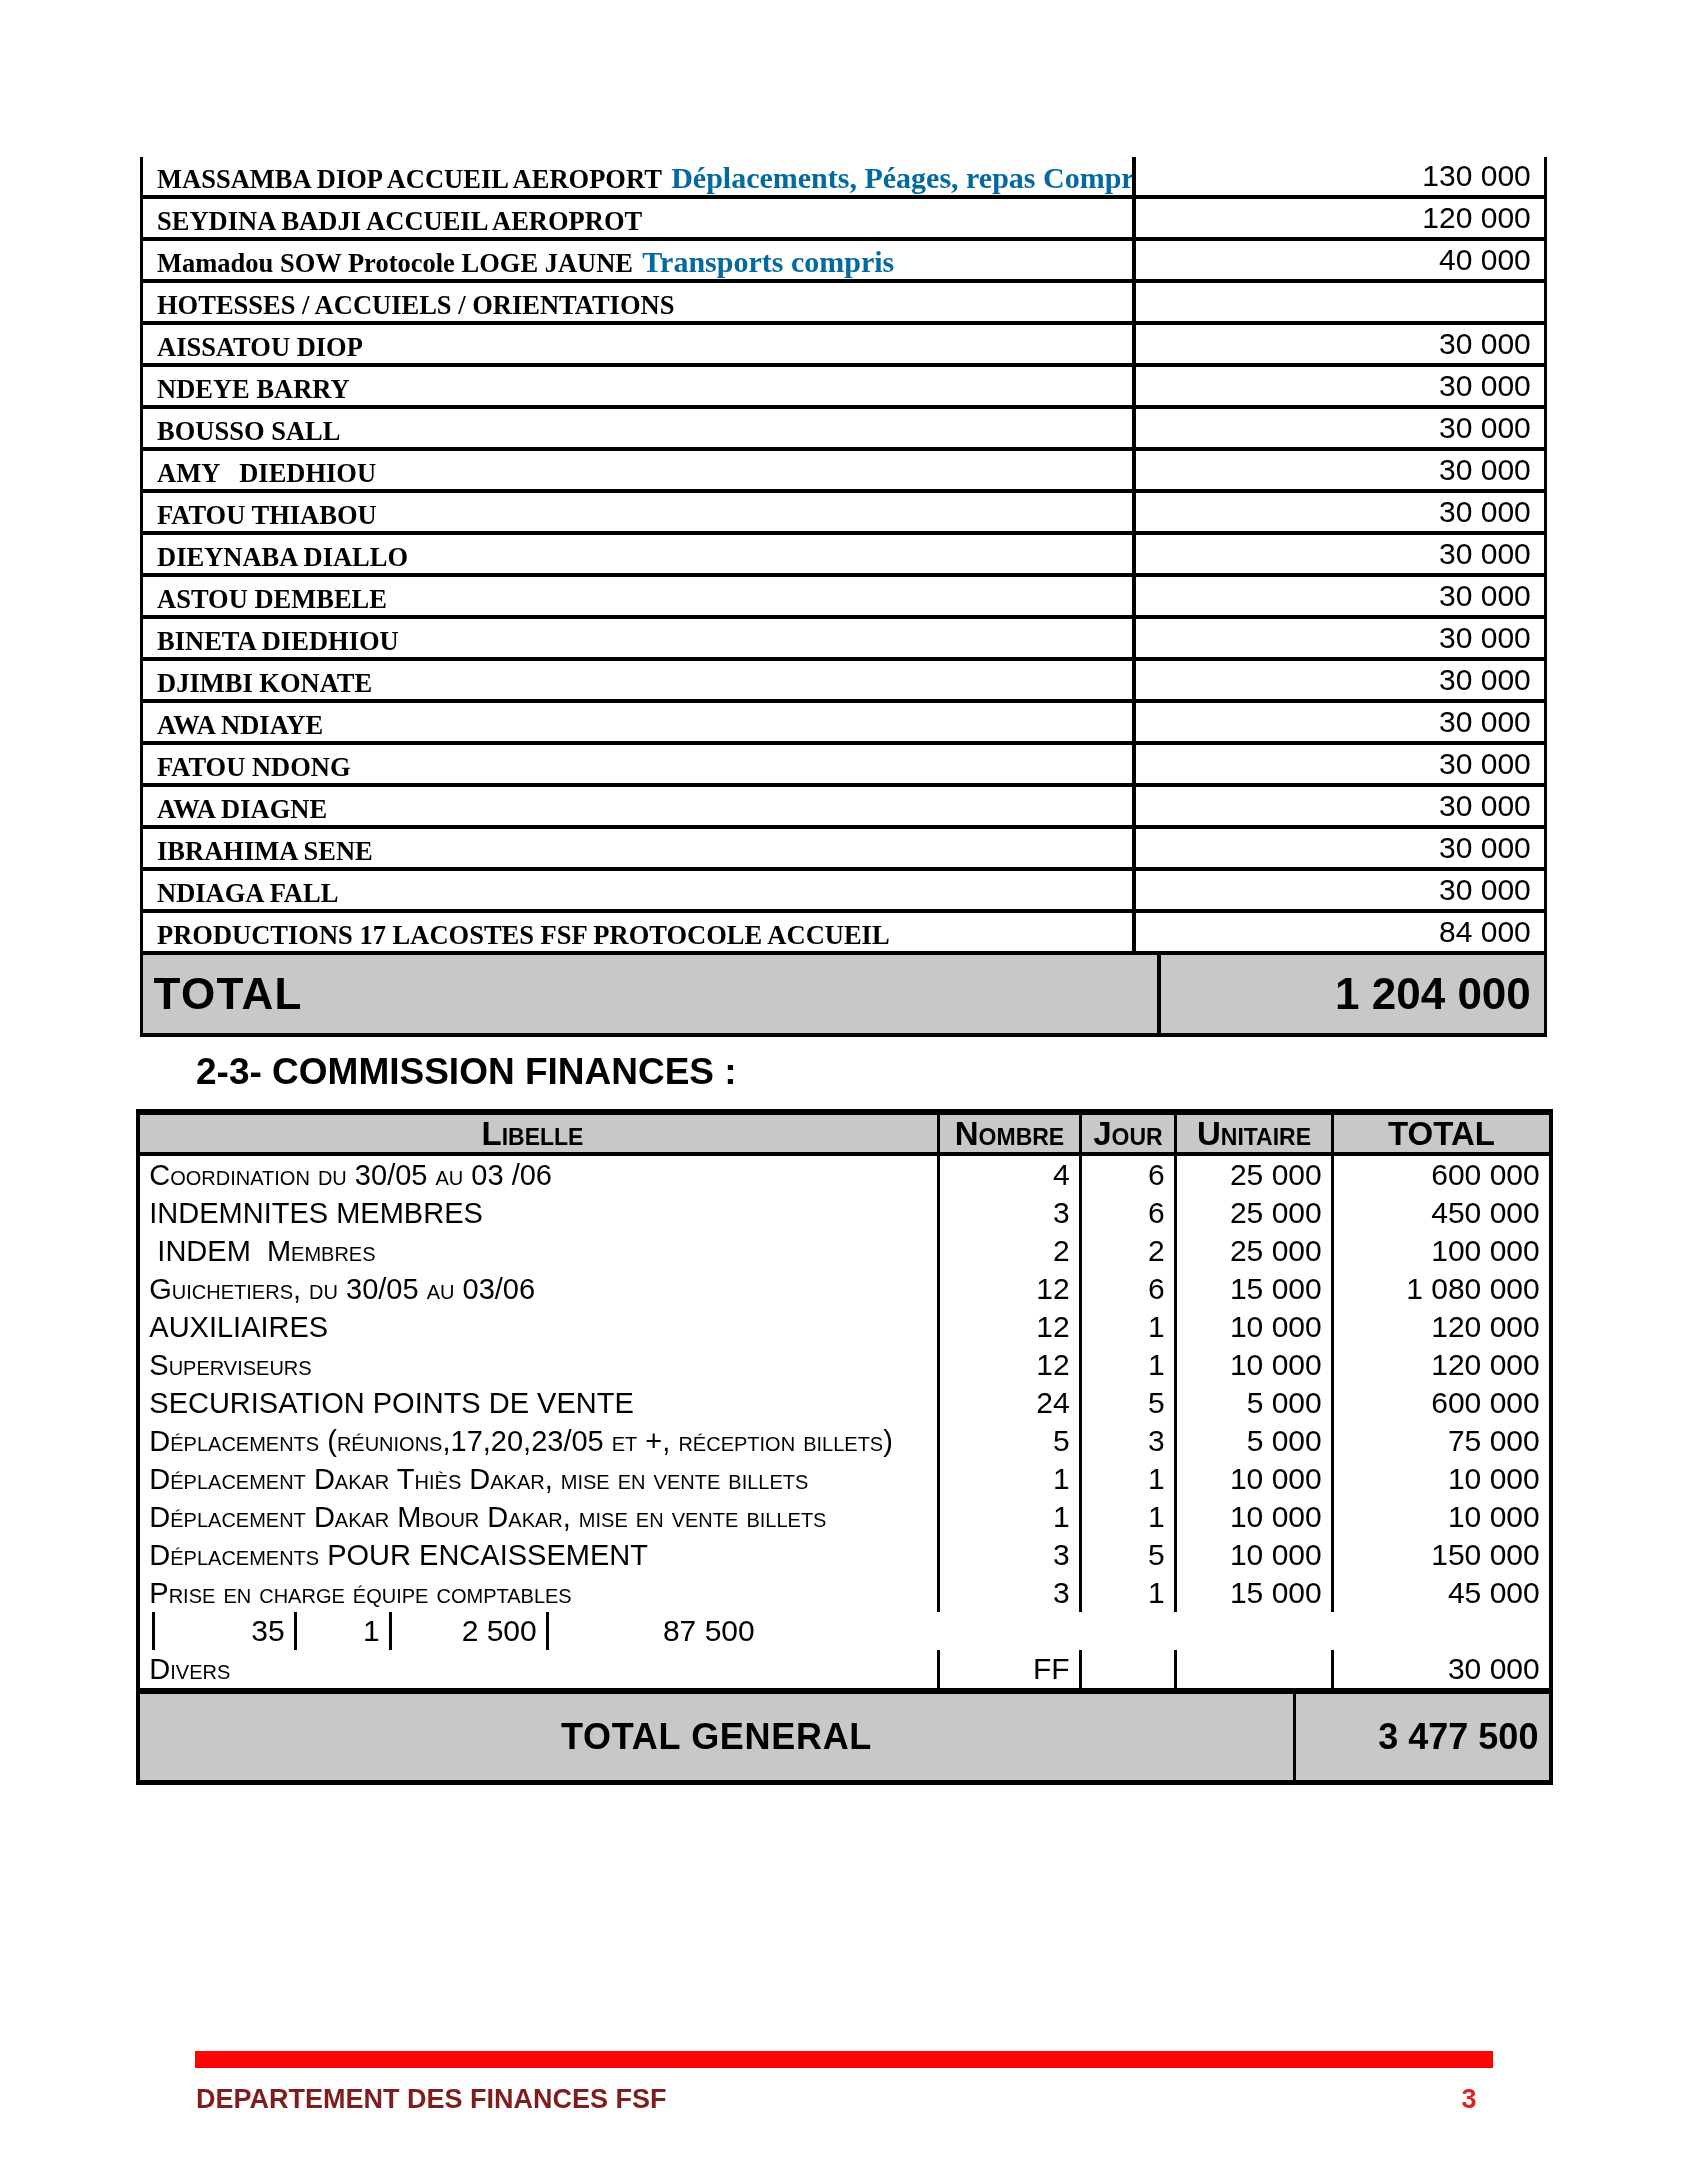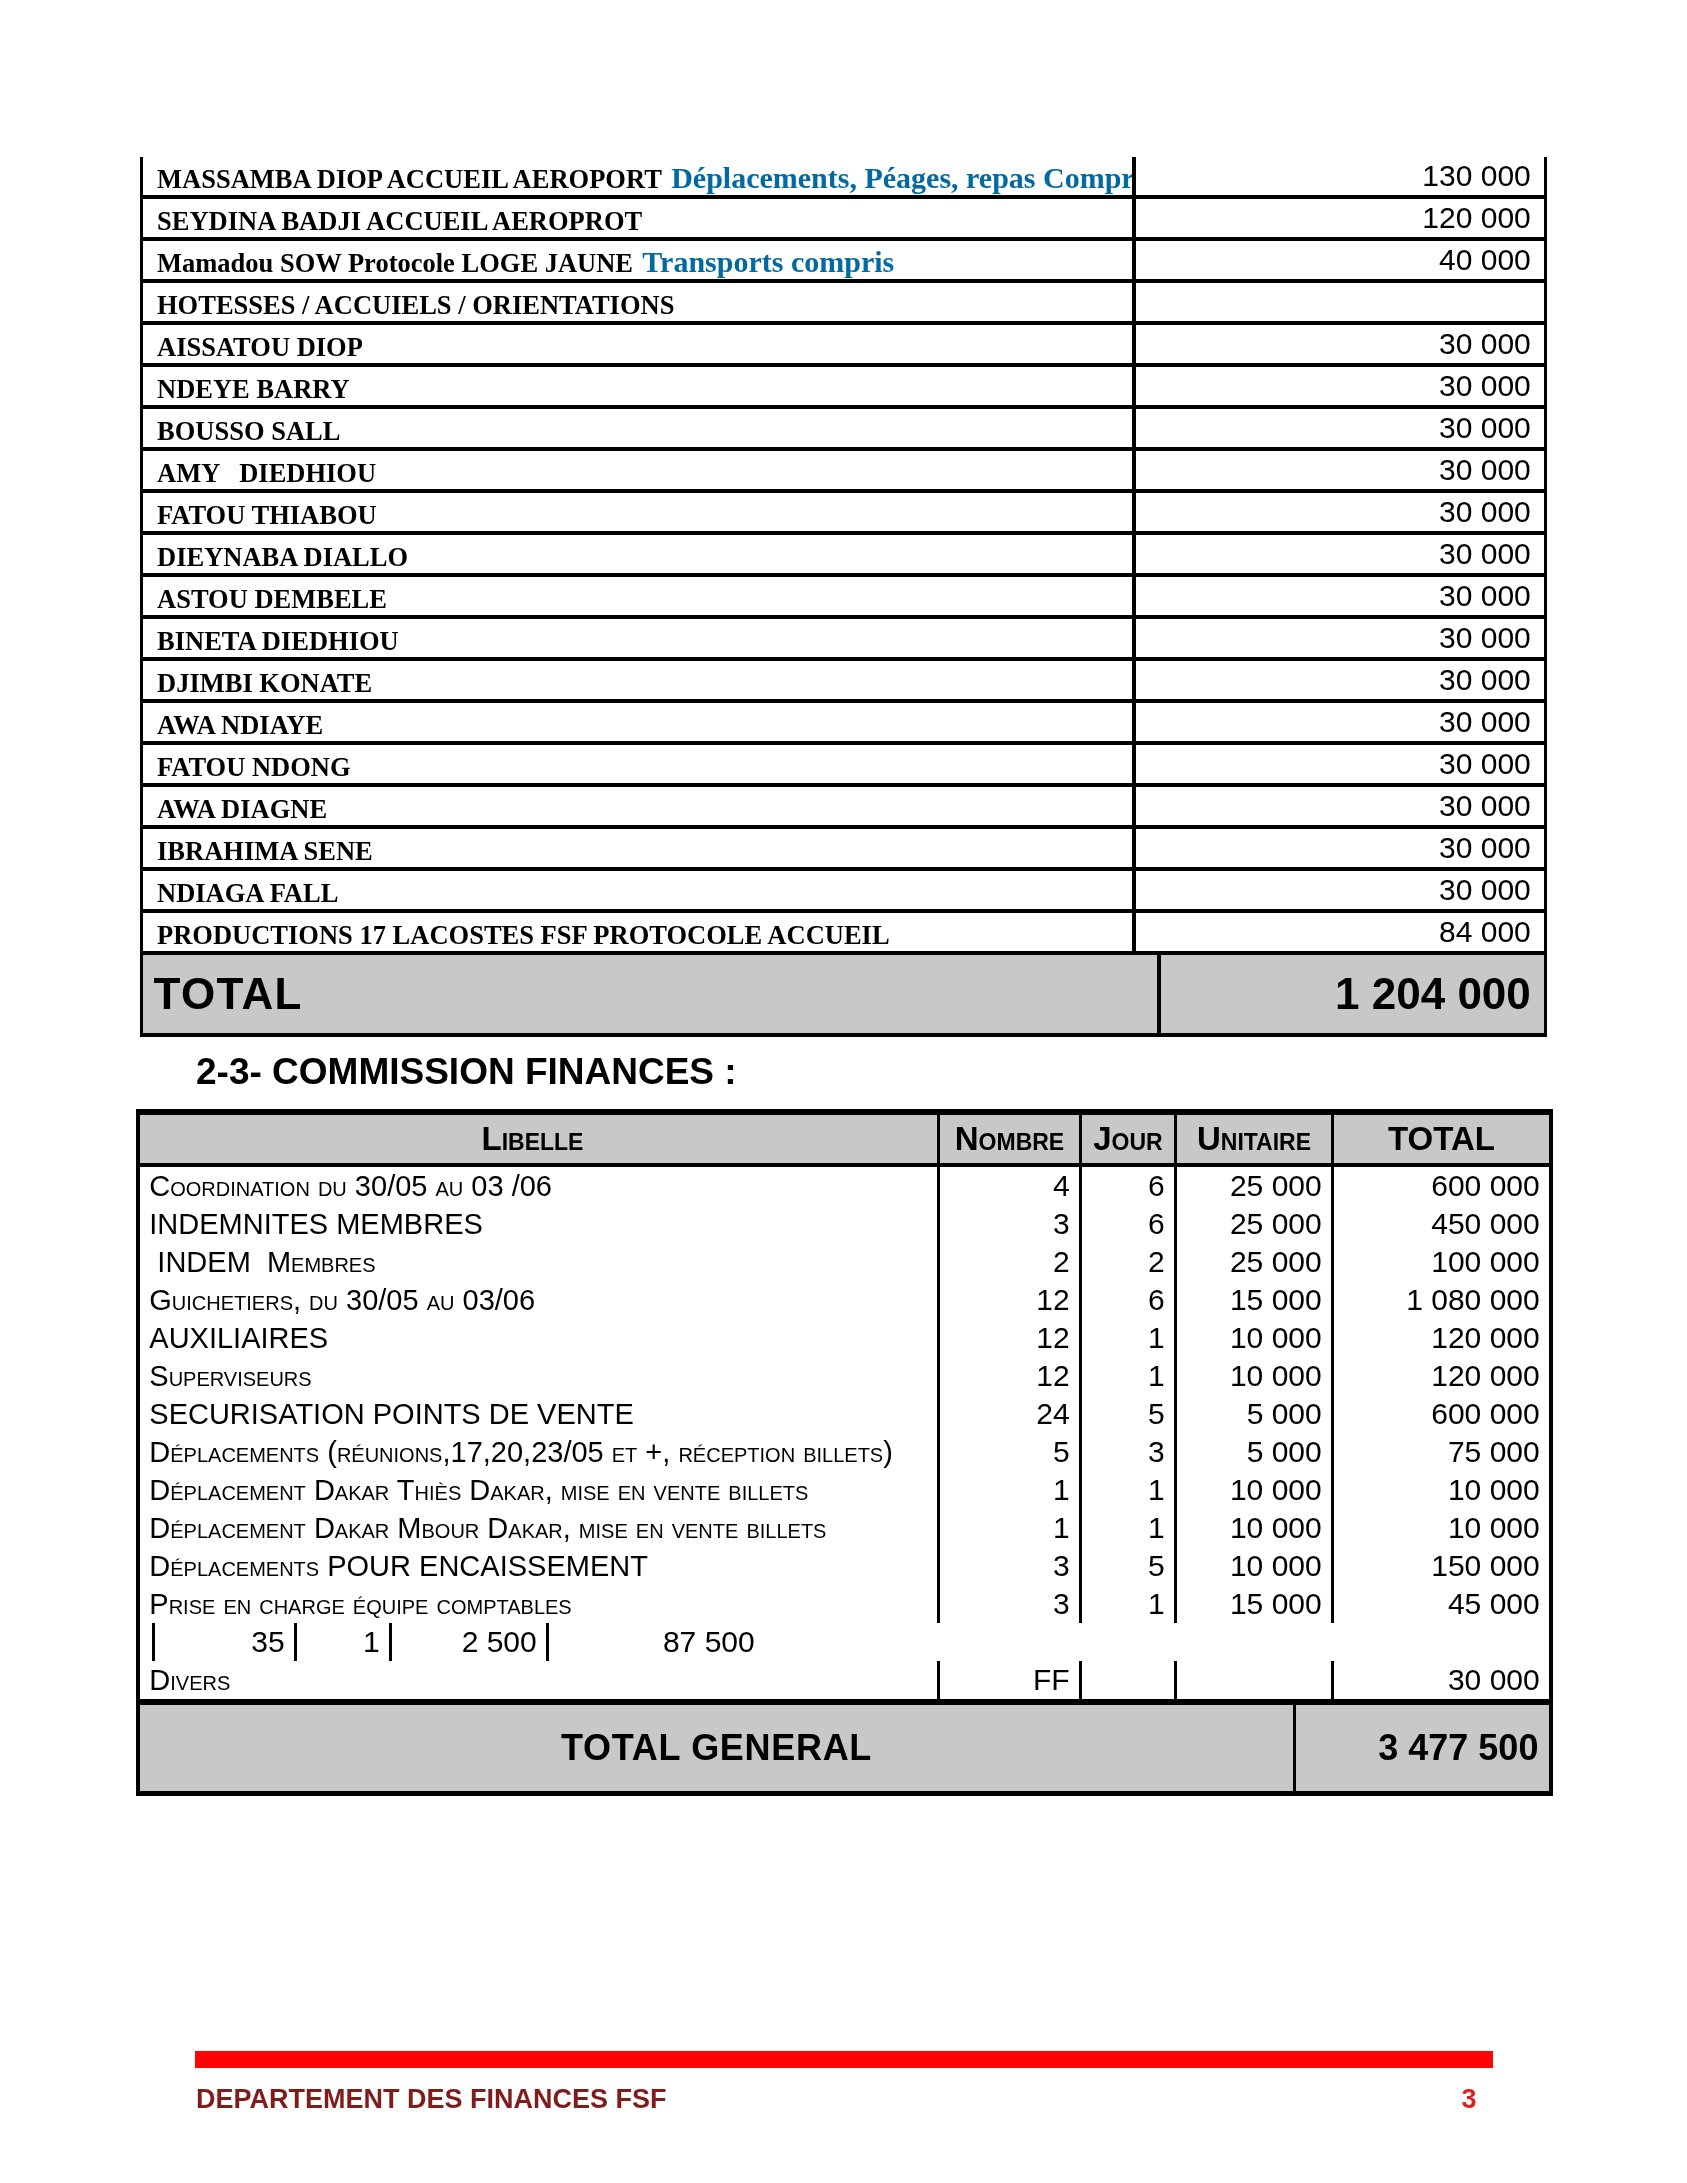--- a/index.html
+++ b/index.html
@@ -23,21 +23,21 @@
                    align-items:center;justify-content:flex-end;padding-right:13.2px;
                    font-weight:bold;font-size:44px;}
 
   
   .heading{position:absolute;left:196px;top:1051px;font-size:37px;font-weight:bold;
            font-family:"Liberation Sans",sans-serif;}
 
   
   .t2{position:absolute;left:136px;top:1109px;width:1417px;box-sizing:border-box;
       border:4px solid #000;border-top-width:6px;border-bottom-width:5.3px;}
-  .t2-header{display:flex;height:52px;background:#c8c8c8;border-bottom:4px solid #000;box-sizing:border-box;}
+  .t2-header{display:flex;height:41px;background:#c8c8c8;border-bottom:4px solid #000;box-sizing:border-box;}
   .hc{display:flex;align-items:center;justify-content:center;font-weight:bold;
       font-variant:small-caps;font-size:33px;box-sizing:border-box;}
   .c-lib{flex:1;box-sizing:border-box;}
   .c-nom{width:142px;border-left:3.3px solid #000;box-sizing:border-box;margin-left:12px;}
   .c-jour{width:95px;border-left:3.3px solid #000;box-sizing:border-box;}
   .c-unit{width:157px;border-left:3.3px solid #000;box-sizing:border-box;}
   .c-tot{width:218px;border-left:3.3px solid #000;box-sizing:border-box;}
   .t2-row{display:flex;min-height:38px;}
   .t2-row .c-lib{display:flex;align-items:center;padding:4px 6.6px 4px 9.3px;
                  font-variant:small-caps;font-size:29px;line-height:30px;white-space:pre-wrap;}

